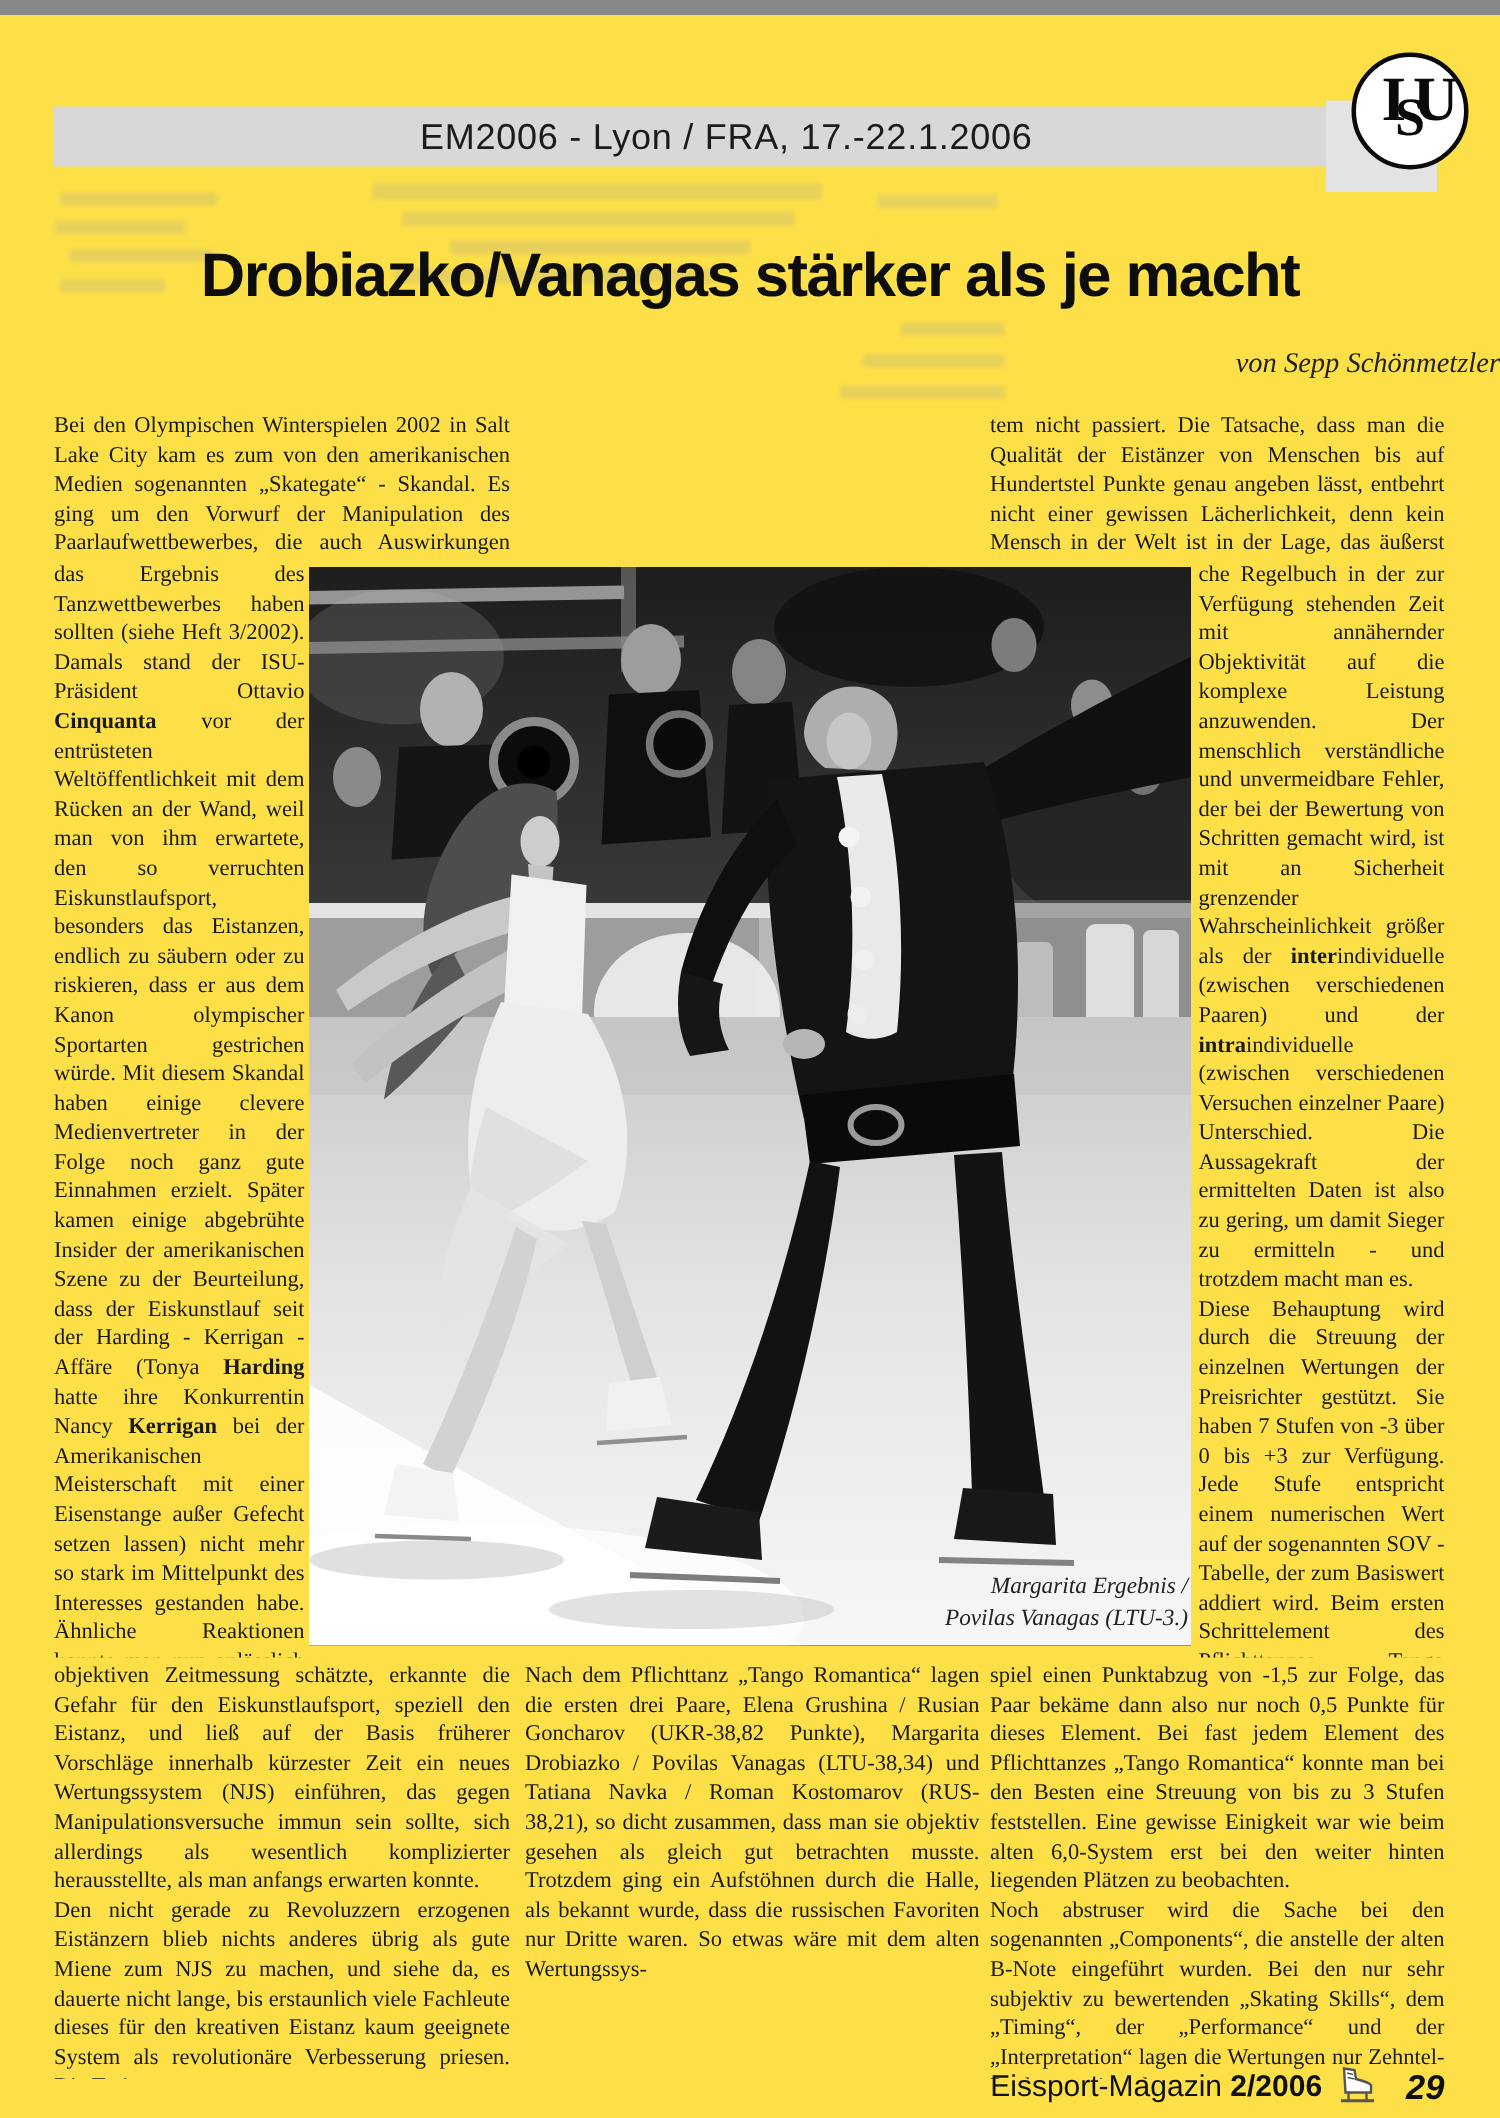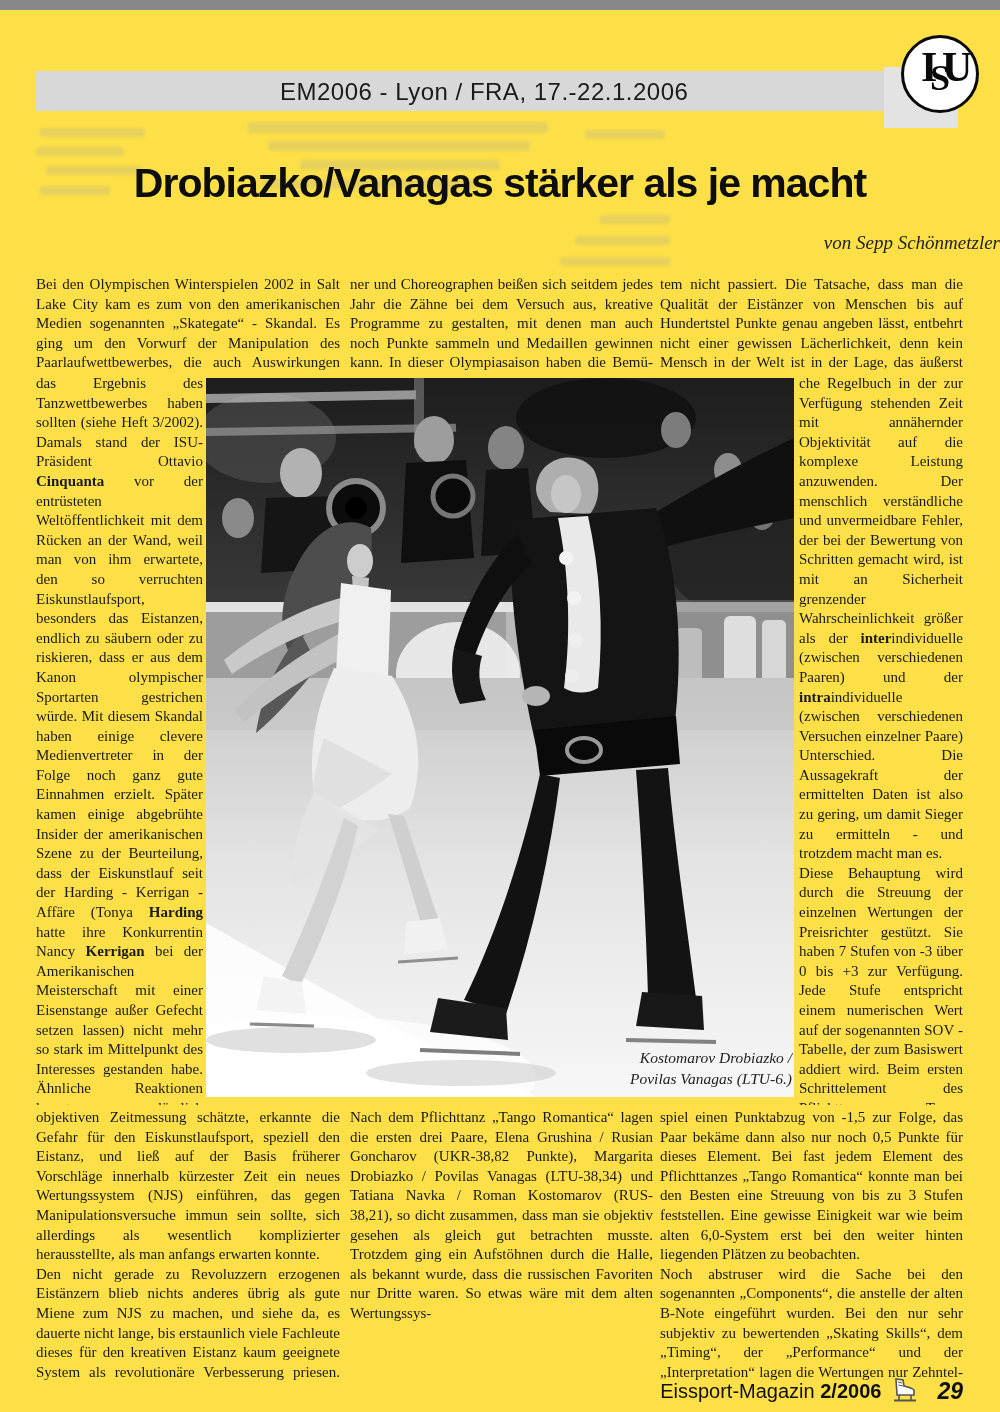--- a/index.html
+++ b/index.html
@@ -90,23 +90,20 @@
 
   <div class="col jlast" id="col1-top">
       <p><span>Bei den Olympischen Winterspielen 2002 in Salt Lake City kam es zum von den amerikanischen Medien sogenannten „Skategate“ - Skandal. Es ging um den Vorwurf der Manipulation des Paarlaufwettbewerbes, die auch Auswirkungen auf</span></p>
     </div>
   <div class="col" id="col1-side">
       <p><span>das Ergebnis des Tanzwettbewerbes haben sollten (siehe Heft 3/2002). Damals stand der ISU-Präsident Ottavio </span><b>Cinquanta</b><span> vor der entrüsteten Weltöffentlichkeit mit dem Rücken an der Wand, weil man von ihm erwartete, den so verruchten Eiskunstlaufsport, besonders das Eistanzen, endlich zu säubern oder zu riskieren, dass er aus dem Kanon olympischer Sportarten gestrichen würde. Mit diesem Skandal haben einige clevere Medienvertreter in der Folge noch ganz gute Einnahmen erzielt. Später kamen einige abgebrühte Insider der amerikanischen Szene zu der Beurteilung, dass der Eiskunstlauf seit der Harding - Kerrigan - Affäre (Tonya </span><b>Harding</b><span> hatte ihre Konkurrentin Nancy </span><b>Kerrigan</b><span> bei der Amerikanischen Meisterschaft mit einer Eisenstange außer Gefecht setzen lassen) nicht mehr so stark im Mittelpunkt des Interesses gestanden habe. Ähnliche Reaktionen konnte man nun anlässlich der Affäre um den ehemaligen Paarlauftrainer und Stasi-IM, Ingo </span></p>
     </div>
   <div class="col" id="col1-bottom">
       <p><span>objektiven Zeitmessung schätzte, erkannte die Gefahr für den Eiskunstlaufsport, speziell den Eistanz, und ließ auf der Basis früherer Vorschläge innerhalb kürzester Zeit ein neues Wertungssystem (NJS) einführen, das gegen Manipulationsversuche immun sein sollte, sich allerdings als wesentlich komplizierter herausstellte, als man anfangs erwarten konnte.</span></p>
       <p><span>Den nicht gerade zu Revoluzzern erzogenen Eistänzern blieb nichts anderes übrig als gute Miene zum NJS zu machen, und siehe da, es dauerte nicht lange, bis erstaunlich viele Fachleute dieses für den kreativen Eistanz kaum geeignete System als revolutionäre Verbesserung priesen. Die Trai-</span></p>
-    </div>
-  <div class="col jlast" id="col2-top">
-      <p><span>ner und Choreographen beißen sich seitdem jedes Jahr die Zähne bei dem Versuch aus, kreative Programme zu gestalten, mit denen man auch noch Punkte sammeln und Medaillen gewinnen kann. In dieser Olympiasaison haben die Bemü-</span></p>
     </div>
   <div class="col" id="col2-bottom">
       <p><span>Nach dem Pflichttanz „Tango Romantica“ lagen die ersten drei Paare, Elena Grushina / Rusian Goncharov (UKR-38,82 Punkte), Margarita Drobiazko / Povilas Vanagas (LTU-38,34) und Tatiana Navka / Roman Kostomarov (RUS-38,21), so dicht zusammen, dass man sie objektiv gesehen als gleich gut betrachten musste. Trotzdem ging ein Aufstöhnen durch die Halle, als bekannt wurde, dass die russischen Favoriten nur Dritte waren. So etwas wäre mit dem alten Wertungssys-</span></p>
     </div>
   <div class="col jlast" id="col3-top">
       <p><span>tem nicht passiert. Die Tatsache, dass man die Qualität der Eistänzer von Menschen bis auf Hundertstel Punkte genau angeben lässt, entbehrt nicht einer gewissen Lächerlichkeit, denn kein Mensch in der Welt ist in der Lage, das äußerst umfangrei-</span></p>
     </div>
   <div class="col" id="col3-side">
       <p><span>che Regelbuch in der zur Verfügung stehenden Zeit mit annähernder Objektivität auf die komplexe Leistung anzuwenden. Der menschlich verständliche und unvermeidbare Fehler, der bei der Bewertung von Schritten gemacht wird, ist mit an Sicherheit grenzender Wahrscheinlichkeit größer als der </span><b>inter</b><span>individuelle (zwischen verschiedenen Paaren) und der </span><b>intra</b><span>individuelle (zwischen verschiedenen Versuchen einzelner Paare) Unterschied. Die Aussagekraft der ermittelten Daten ist also zu gering, um damit Sieger zu ermitteln - und trotzdem macht man es.</span></p>
       <p><span>Diese Behauptung wird durch die Streuung der einzelnen Wertungen der Preisrichter gestützt. Sie haben 7 Stufen von -3 über 0 bis +3 zur Verfügung. Jede Stufe entspricht einem numerischen Wert auf der sogenannten SOV -Tabelle, der zum Basiswert addiert wird. Beim ersten Schrittelement des Pflichttanzes „Tango Romantica“ (Basiswert 2,0), das aus 11 Einzelschritten besteht, hat -3 zum Bei-</span></p>
@@ -225,22 +222,22 @@
 
         <path d="M232,620 L300,630 L302,662 L224,654 Z" fill="#1b1b1b"></path>
         <line x1="214" y1="672" x2="314" y2="676" stroke="#7d7d7d" stroke-width="4"></line>
         <path d="M436,614 L496,618 L498,652 L430,648 Z" fill="#181818"></path>
         <line x1="420" y1="662" x2="510" y2="664" stroke="#828282" stroke-width="4"></line>
       </g>
     </svg>
   </div>
 
   <div class="caption">
-    <span>Kostomarov Drobiazko /</span>
-    <span>Povilas Vanagas (LTU-6.)</span>
+    <span>Margarita Ergebnis /</span>
+    <span>Povilas Vanagas (LTU-3.)</span>
   </div>
 
   <div class="footer">
     <span class="mag"><span>Eissport-Magazin</span> <b>2/2006</b></span>
     <svg width="30" height="30" viewBox="0 0 30 30">
       <path d="M6,3 L13,4 L14,10 C18,11 22,12 24,14 L24,19 L7,19 Z" fill="#fff" stroke="#555" stroke-width="1.6"></path>
       <line x1="8" y1="6" x2="12" y2="7" stroke="#555" stroke-width="1"></line>
       <line x1="8.5" y1="9" x2="13" y2="10" stroke="#555" stroke-width="1"></line>
       <line x1="9" y1="19" x2="9" y2="24" stroke="#555" stroke-width="1.6"></line>
       <line x1="21" y1="19" x2="21" y2="24" stroke="#555" stroke-width="1.6"></line>

